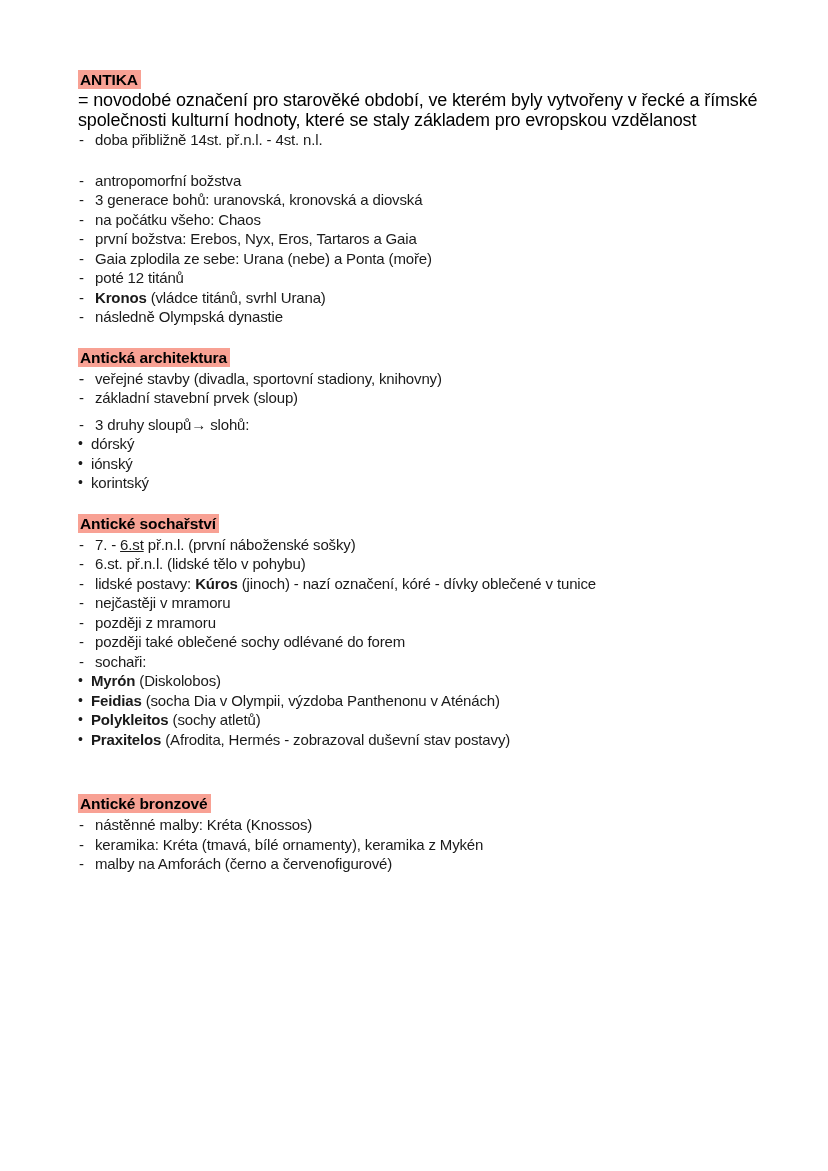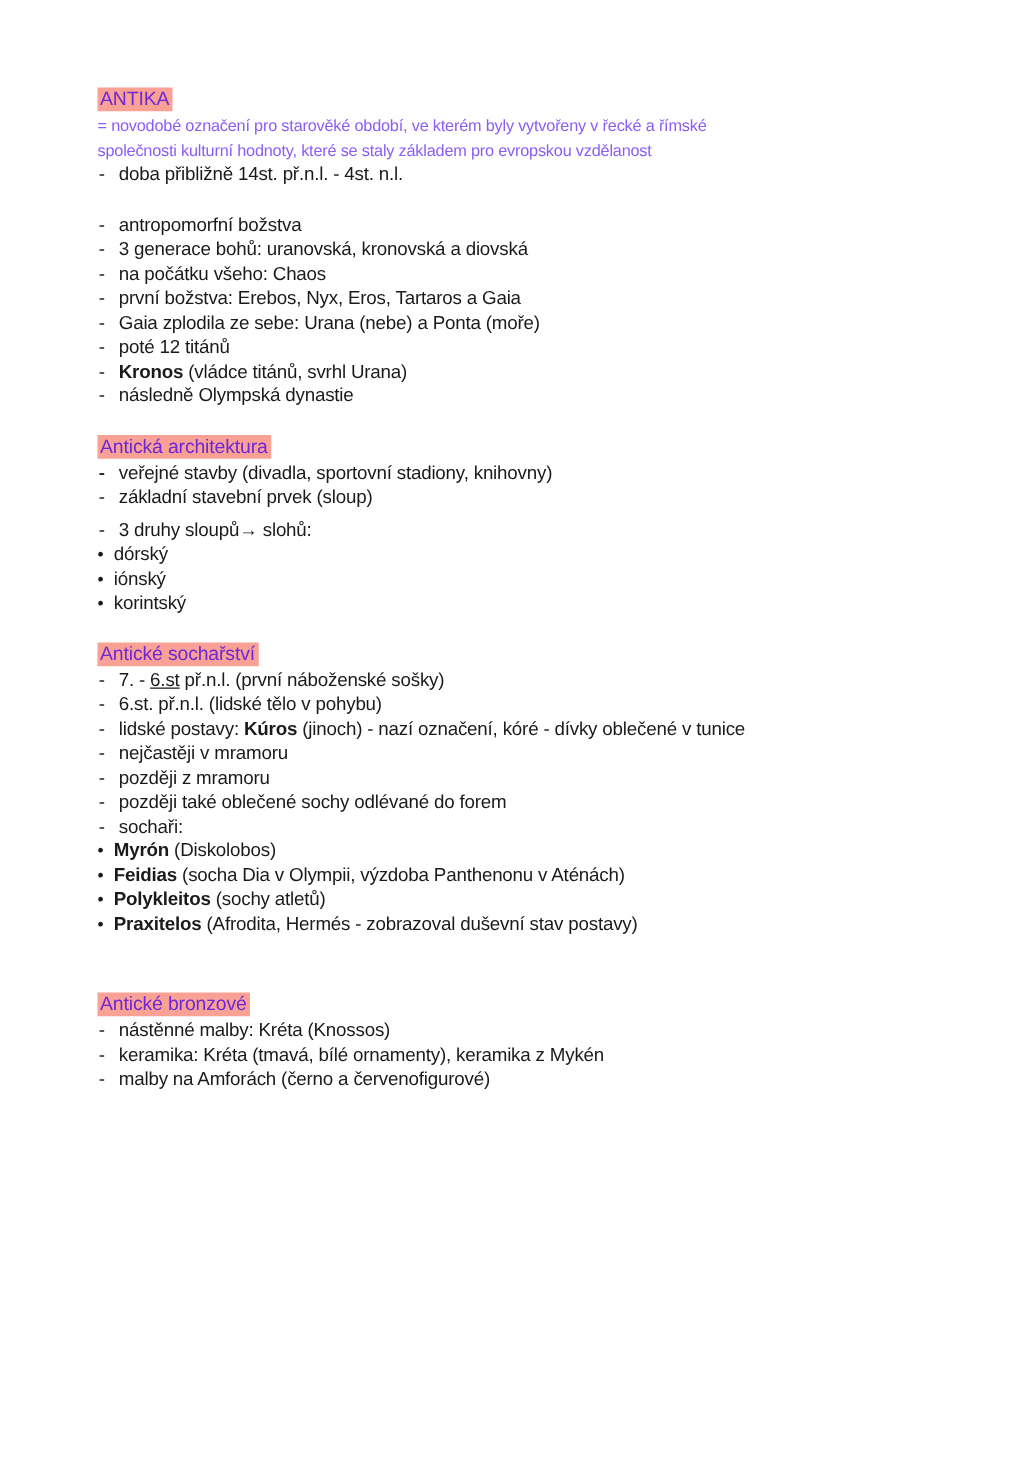--- a/index.html
+++ b/index.html
@@ -28,38 +28,38 @@
     left: 78px;
     top: 70px;
     width: 680px;
   }
   .section { margin: 0 0 0 0; }
   .section.gap-big { margin-top: 45px; }
   .section.gap-normal { margin-top: 21px; }
 
   .heading {
     font-size: 15.5px;
-    font-weight: normal;
+    font-weight: bold;
     line-height: 19px;
     margin: 0 0 2px 0;
     letter-spacing: -0.1px;
-    color: #6d28d9;
+    color: #000000;
   }
   .heading .hl {
     background: #f8a194;
     padding: 1px 3px 1px 2px;
     box-decoration-break: clone;
     -webkit-box-decoration-break: clone;
   }
   .para {
-    font-size: 13px;
+    font-size: 18px;
     line-height: 19.5px;
     margin: 0;
     letter-spacing: -0.15px;
-    color: #8b5cf6;
+    color: #000000;
   }
   ul.list {
     list-style: none;
     margin: 0;
     padding: 0;
   }
   ul.list li {
     font-size: 15px;
     line-height: 19.5px;
     letter-spacing: -0.15px;

